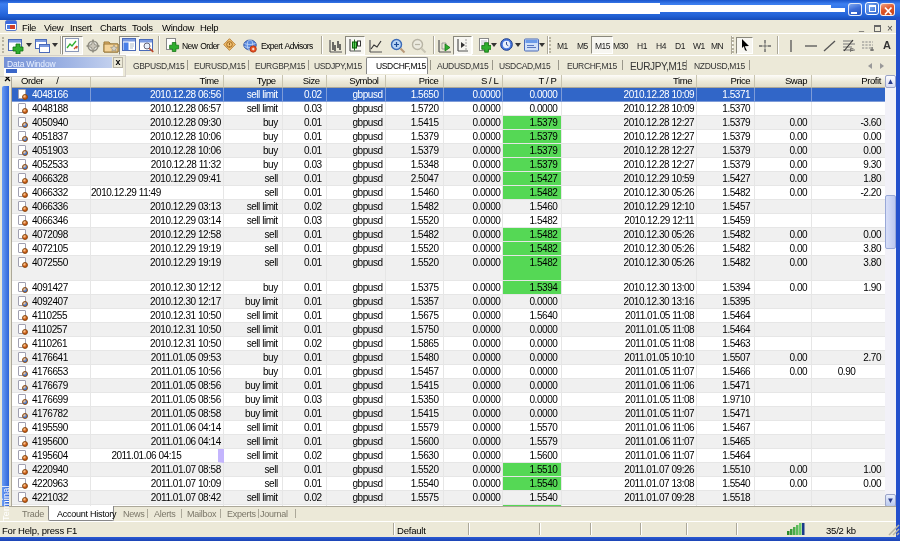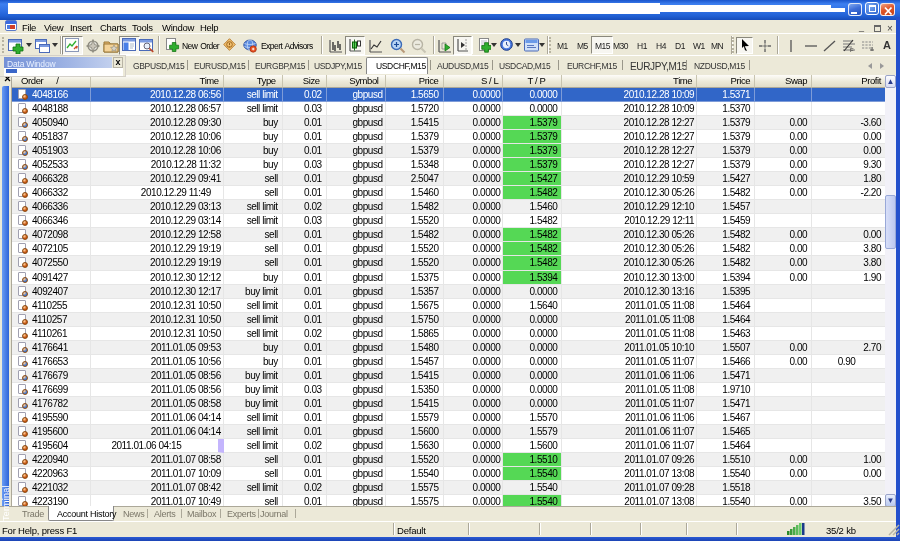--- a/index.html
+++ b/index.html
@@ -240,21 +240,21 @@
 <div class="abs" style="left:1px;top:521px;width:70px;transform:rotate(-90deg);transform-origin:0 0;font-size:9px;color:#fff;letter-spacing:0.2px;z-index:5;">Terminal</div>
 <div class="abs" style="left:11px;top:75px;width:875px;height:431px;background:#fff;border-left:1px solid #aca899;">
 <div style="display:flex;height:13px;">
 <div style="font-family:'Liberation Sans',sans-serif;font-size:9.5px;letter-spacing:-0.4px;color:#000;width:79px;height:13px;line-height:12px;background:linear-gradient(180deg,#fdfcf9,#ece9d8 55%,#e0dcc8);border-right:1px solid #c8c4b0;border-bottom:1px solid #aca899;text-align:left;overflow:hidden;white-space:nowrap;"><span style="padding-left:9px;">Order</span><span style="padding-left:13px;">/</span></div>
 <div style="font-family:'Liberation Sans',sans-serif;font-size:9.5px;letter-spacing:-0.4px;color:#000;width:133px;height:13px;line-height:12px;background:linear-gradient(180deg,#fdfcf9,#ece9d8 55%,#e0dcc8);border-right:1px solid #c8c4b0;border-bottom:1px solid #aca899;text-align:right;padding-right:4px;overflow:hidden;white-space:nowrap;">Time</div>
 <div style="font-family:'Liberation Sans',sans-serif;font-size:9.5px;letter-spacing:-0.4px;color:#000;width:59px;height:13px;line-height:12px;background:linear-gradient(180deg,#fdfcf9,#ece9d8 55%,#e0dcc8);border-right:1px solid #c8c4b0;border-bottom:1px solid #aca899;text-align:right;padding-right:6px;overflow:hidden;white-space:nowrap;">Type</div>
 <div style="font-family:'Liberation Sans',sans-serif;font-size:9.5px;letter-spacing:-0.4px;color:#000;width:44px;height:13px;line-height:12px;background:linear-gradient(180deg,#fdfcf9,#ece9d8 55%,#e0dcc8);border-right:1px solid #c8c4b0;border-bottom:1px solid #aca899;text-align:right;padding-right:6px;overflow:hidden;white-space:nowrap;">Size</div>
 <div style="font-family:'Liberation Sans',sans-serif;font-size:9.5px;letter-spacing:-0.4px;color:#000;width:59px;height:13px;line-height:12px;background:linear-gradient(180deg,#fdfcf9,#ece9d8 55%,#e0dcc8);border-right:1px solid #c8c4b0;border-bottom:1px solid #aca899;text-align:right;padding-right:6px;overflow:hidden;white-space:nowrap;">Symbol</div>
 <div style="font-family:'Liberation Sans',sans-serif;font-size:9.5px;letter-spacing:-0.4px;color:#000;width:58px;height:13px;line-height:12px;background:linear-gradient(180deg,#fdfcf9,#ece9d8 55%,#e0dcc8);border-right:1px solid #c8c4b0;border-bottom:1px solid #aca899;text-align:right;padding-right:4px;overflow:hidden;white-space:nowrap;">Price</div>
 <div style="font-family:'Liberation Sans',sans-serif;font-size:9.5px;letter-spacing:-0.4px;color:#000;width:60px;height:13px;line-height:12px;background:linear-gradient(180deg,#fdfcf9,#ece9d8 55%,#e0dcc8);border-right:1px solid #c8c4b0;border-bottom:1px solid #aca899;text-align:right;padding-right:4px;overflow:hidden;white-space:nowrap;">S / L</div>
-<div style="font-family:'Liberation Sans',sans-serif;font-size:9.5px;letter-spacing:-0.4px;color:#000;width:59px;height:13px;line-height:12px;background:linear-gradient(180deg,#fdfcf9,#ece9d8 55%,#e0dcc8);border-right:1px solid #c8c4b0;border-bottom:1px solid #aca899;text-align:right;padding-right:16px;overflow:hidden;white-space:nowrap;">T / P</div>
+<div style="font-family:'Liberation Sans',sans-serif;font-size:9.5px;letter-spacing:-0.4px;color:#000;width:59px;height:13px;line-height:12px;background:linear-gradient(180deg,#fdfcf9,#ece9d8 55%,#e0dcc8);border-right:1px solid #c8c4b0;border-bottom:1px solid #aca899;text-align:right;padding-right:5px;overflow:hidden;white-space:nowrap;">T / P</div>
 <div style="font-family:'Liberation Sans',sans-serif;font-size:9.5px;letter-spacing:-0.4px;color:#000;width:135px;height:13px;line-height:12px;background:linear-gradient(180deg,#fdfcf9,#ece9d8 55%,#e0dcc8);border-right:1px solid #c8c4b0;border-bottom:1px solid #aca899;text-align:right;padding-right:4px;overflow:hidden;white-space:nowrap;">Time</div>
 <div style="font-family:'Liberation Sans',sans-serif;font-size:9.5px;letter-spacing:-0.4px;color:#000;width:58px;height:13px;line-height:12px;background:linear-gradient(180deg,#fdfcf9,#ece9d8 55%,#e0dcc8);border-right:1px solid #c8c4b0;border-bottom:1px solid #aca899;text-align:right;padding-right:4px;overflow:hidden;white-space:nowrap;">Price</div>
 <div style="font-family:'Liberation Sans',sans-serif;font-size:9.5px;letter-spacing:-0.4px;color:#000;width:57px;height:13px;line-height:12px;background:linear-gradient(180deg,#fdfcf9,#ece9d8 55%,#e0dcc8);border-right:1px solid #c8c4b0;border-bottom:1px solid #aca899;text-align:right;padding-right:4px;overflow:hidden;white-space:nowrap;">Swap</div>
 <div style="font-family:'Liberation Sans',sans-serif;font-size:9.5px;letter-spacing:-0.4px;color:#000;width:74px;height:13px;line-height:12px;background:linear-gradient(180deg,#fdfcf9,#ece9d8 55%,#e0dcc8);border-right:1px solid #c8c4b0;border-bottom:1px solid #aca899;text-align:right;padding-right:4px;overflow:hidden;white-space:nowrap;">Profit</div>
 </div>
 <div style="display:flex;height:13.99px;background:#3166c8;">
 <div class="tbl-txt" style="position:relative;width:79px;border-right:1px solid #7e9cd8;border-bottom:1px solid #7e9cd8;line-height:13.39px;color:#fff;"><span style="position:absolute;left:6px;top:1px;width:8px;height:10px;background:#fff;border:1px solid #a0a0b0;border-radius:1px;"></span><span style="position:absolute;left:10px;top:6px;width:6px;height:6px;background:radial-gradient(circle at 32% 28%,#ffc890 8%,#c85512 60%);border:1px solid #8a4a10;border-radius:50%;"></span><span style="padding-left:20px;">4048166</span></div>
 <div class="tbl-txt" style="width:133px;border-right:1px solid #7e9cd8;border-bottom:1px solid #7e9cd8;line-height:13.39px;color:#fff;text-align:right;padding-right:2px;">2010.12.28 06:56</div>
 <div class="tbl-txt" style="width:59px;border-right:1px solid #7e9cd8;border-bottom:1px solid #7e9cd8;line-height:13.39px;color:#fff;text-align:right;padding-right:4px;">sell limit</div>
 <div class="tbl-txt" style="width:44px;border-right:1px solid #7e9cd8;border-bottom:1px solid #7e9cd8;line-height:13.39px;color:#fff;text-align:right;padding-right:4px;">0.02</div>
@@ -346,21 +346,21 @@
 <div class="tbl-txt" style="width:58px;border-right:1px solid #e6e6e6;border-bottom:1px solid #e6e6e6;line-height:13.39px;color:#000;text-align:right;padding-right:4px;">2.5047</div>
 <div class="tbl-txt" style="width:60px;border-right:1px solid #e6e6e6;border-bottom:1px solid #e6e6e6;line-height:13.39px;color:#000;text-align:right;padding-right:2px;">0.0000</div>
 <div class="tbl-txt" style="width:59px;border-right:1px solid #e6e6e6;border-bottom:1px solid #e6e6e6;line-height:13.39px;color:#000;text-align:right;padding-right:4px;background:#55d855;">1.5427</div>
 <div class="tbl-txt" style="width:135px;border-right:1px solid #e6e6e6;border-bottom:1px solid #e6e6e6;line-height:13.39px;color:#000;text-align:right;padding-right:2px;">2010.12.29 10:59</div>
 <div class="tbl-txt" style="width:58px;border-right:1px solid #e6e6e6;border-bottom:1px solid #e6e6e6;line-height:13.39px;color:#000;text-align:right;padding-right:4px;">1.5427</div>
 <div class="tbl-txt" style="width:57px;border-right:1px solid #e6e6e6;border-bottom:1px solid #e6e6e6;line-height:13.39px;color:#000;text-align:right;padding-right:4px;">0.00</div>
 <div class="tbl-txt" style="width:74px;border-right:1px solid #e6e6e6;border-bottom:1px solid #e6e6e6;line-height:13.39px;color:#000;text-align:right;padding-right:4px;">1.80</div>
 </div>
 <div style="display:flex;height:13.99px;background:#fff;">
 <div class="tbl-txt" style="position:relative;width:79px;border-right:1px solid #e6e6e6;border-bottom:1px solid #e6e6e6;line-height:13.39px;color:#000;"><span style="position:absolute;left:6px;top:1px;width:8px;height:10px;background:#fff;border:1px solid #a0a0b0;border-radius:1px;"></span><span style="position:absolute;left:10px;top:6px;width:6px;height:6px;background:radial-gradient(circle at 32% 28%,#ffc890 8%,#c85512 60%);border:1px solid #8a4a10;border-radius:50%;"></span><span style="padding-left:20px;">4066332</span></div>
-<div class="tbl-txt" style="width:133px;border-right:1px solid #e6e6e6;border-bottom:1px solid #e6e6e6;line-height:13.39px;color:#000;text-align:right;padding-right:12px;">2010.12.29 11:49</div>
+<div class="tbl-txt" style="width:133px;border-right:1px solid #e6e6e6;border-bottom:1px solid #e6e6e6;line-height:13.39px;color:#000;text-align:left;padding-right:2px;">2010.12.29 11:49</div>
 <div class="tbl-txt" style="width:59px;border-right:1px solid #e6e6e6;border-bottom:1px solid #e6e6e6;line-height:13.39px;color:#000;text-align:right;padding-right:4px;">sell</div>
 <div class="tbl-txt" style="width:44px;border-right:1px solid #e6e6e6;border-bottom:1px solid #e6e6e6;line-height:13.39px;color:#000;text-align:right;padding-right:4px;">0.01</div>
 <div class="tbl-txt" style="width:59px;border-right:1px solid #e6e6e6;border-bottom:1px solid #e6e6e6;line-height:13.39px;color:#000;text-align:right;padding-right:2px;">gbpusd</div>
 <div class="tbl-txt" style="width:58px;border-right:1px solid #e6e6e6;border-bottom:1px solid #e6e6e6;line-height:13.39px;color:#000;text-align:right;padding-right:4px;">1.5460</div>
 <div class="tbl-txt" style="width:60px;border-right:1px solid #e6e6e6;border-bottom:1px solid #e6e6e6;line-height:13.39px;color:#000;text-align:right;padding-right:2px;">0.0000</div>
 <div class="tbl-txt" style="width:59px;border-right:1px solid #e6e6e6;border-bottom:1px solid #e6e6e6;line-height:13.39px;color:#000;text-align:right;padding-right:4px;background:#55d855;">1.5482</div>
 <div class="tbl-txt" style="width:135px;border-right:1px solid #e6e6e6;border-bottom:1px solid #e6e6e6;line-height:13.39px;color:#000;text-align:right;padding-right:2px;">2010.12.30 05:26</div>
 <div class="tbl-txt" style="width:58px;border-right:1px solid #e6e6e6;border-bottom:1px solid #e6e6e6;line-height:13.39px;color:#000;text-align:right;padding-right:4px;">1.5482</div>
 <div class="tbl-txt" style="width:57px;border-right:1px solid #e6e6e6;border-bottom:1px solid #e6e6e6;line-height:13.39px;color:#000;text-align:right;padding-right:4px;">0.00</div>
 <div class="tbl-txt" style="width:74px;border-right:1px solid #e6e6e6;border-bottom:1px solid #e6e6e6;line-height:13.39px;color:#000;text-align:right;padding-right:4px;">-2.20</div>
@@ -414,21 +414,21 @@
 <div class="tbl-txt" style="width:44px;border-right:1px solid #e6e6e6;border-bottom:1px solid #e6e6e6;line-height:13.39px;color:#000;text-align:right;padding-right:4px;">0.01</div>
 <div class="tbl-txt" style="width:59px;border-right:1px solid #e6e6e6;border-bottom:1px solid #e6e6e6;line-height:13.39px;color:#000;text-align:right;padding-right:2px;">gbpusd</div>
 <div class="tbl-txt" style="width:58px;border-right:1px solid #e6e6e6;border-bottom:1px solid #e6e6e6;line-height:13.39px;color:#000;text-align:right;padding-right:4px;">1.5520</div>
 <div class="tbl-txt" style="width:60px;border-right:1px solid #e6e6e6;border-bottom:1px solid #e6e6e6;line-height:13.39px;color:#000;text-align:right;padding-right:2px;">0.0000</div>
 <div class="tbl-txt" style="width:59px;border-right:1px solid #e6e6e6;border-bottom:1px solid #e6e6e6;line-height:13.39px;color:#000;text-align:right;padding-right:4px;background:#55d855;">1.5482</div>
 <div class="tbl-txt" style="width:135px;border-right:1px solid #e6e6e6;border-bottom:1px solid #e6e6e6;line-height:13.39px;color:#000;text-align:right;padding-right:2px;">2010.12.30 05:26</div>
 <div class="tbl-txt" style="width:58px;border-right:1px solid #e6e6e6;border-bottom:1px solid #e6e6e6;line-height:13.39px;color:#000;text-align:right;padding-right:4px;">1.5482</div>
 <div class="tbl-txt" style="width:57px;border-right:1px solid #e6e6e6;border-bottom:1px solid #e6e6e6;line-height:13.39px;color:#000;text-align:right;padding-right:4px;">0.00</div>
 <div class="tbl-txt" style="width:74px;border-right:1px solid #e6e6e6;border-bottom:1px solid #e6e6e6;line-height:13.39px;color:#000;text-align:right;padding-right:4px;">3.80</div>
 </div>
-<div style="display:flex;height:15px;background:#f0f0f0;">
+<div style="display:flex;height:25px;background:#f0f0f0;">
 <div class="tbl-txt" style="position:relative;width:79px;border-right:1px solid #e6e6e6;border-bottom:1px solid #e6e6e6;line-height:13.39px;color:#000;"><span style="position:absolute;left:6px;top:1px;width:8px;height:10px;background:#fff;border:1px solid #a0a0b0;border-radius:1px;"></span><span style="position:absolute;left:10px;top:6px;width:6px;height:6px;background:radial-gradient(circle at 32% 28%,#ffc890 8%,#c85512 60%);border:1px solid #8a4a10;border-radius:50%;"></span><span style="padding-left:20px;">4072550</span></div>
 <div class="tbl-txt" style="width:133px;border-right:1px solid #e6e6e6;border-bottom:1px solid #e6e6e6;line-height:13.39px;color:#000;text-align:right;padding-right:2px;">2010.12.29 19:19</div>
 <div class="tbl-txt" style="width:59px;border-right:1px solid #e6e6e6;border-bottom:1px solid #e6e6e6;line-height:13.39px;color:#000;text-align:right;padding-right:4px;">sell</div>
 <div class="tbl-txt" style="width:44px;border-right:1px solid #e6e6e6;border-bottom:1px solid #e6e6e6;line-height:13.39px;color:#000;text-align:right;padding-right:4px;">0.01</div>
 <div class="tbl-txt" style="width:59px;border-right:1px solid #e6e6e6;border-bottom:1px solid #e6e6e6;line-height:13.39px;color:#000;text-align:right;padding-right:2px;">gbpusd</div>
 <div class="tbl-txt" style="width:58px;border-right:1px solid #e6e6e6;border-bottom:1px solid #e6e6e6;line-height:13.39px;color:#000;text-align:right;padding-right:4px;">1.5520</div>
 <div class="tbl-txt" style="width:60px;border-right:1px solid #e6e6e6;border-bottom:1px solid #e6e6e6;line-height:13.39px;color:#000;text-align:right;padding-right:2px;">0.0000</div>
 <div class="tbl-txt" style="width:59px;border-right:1px solid #e6e6e6;border-bottom:1px solid #e6e6e6;line-height:13.39px;color:#000;text-align:right;padding-right:4px;background:#55d855;">1.5482</div>
 <div class="tbl-txt" style="width:135px;border-right:1px solid #e6e6e6;border-bottom:1px solid #e6e6e6;line-height:13.39px;color:#000;text-align:right;padding-right:2px;">2010.12.30 05:26</div>
 <div class="tbl-txt" style="width:58px;border-right:1px solid #e6e6e6;border-bottom:1px solid #e6e6e6;line-height:13.39px;color:#000;text-align:right;padding-right:4px;">1.5482</div>

